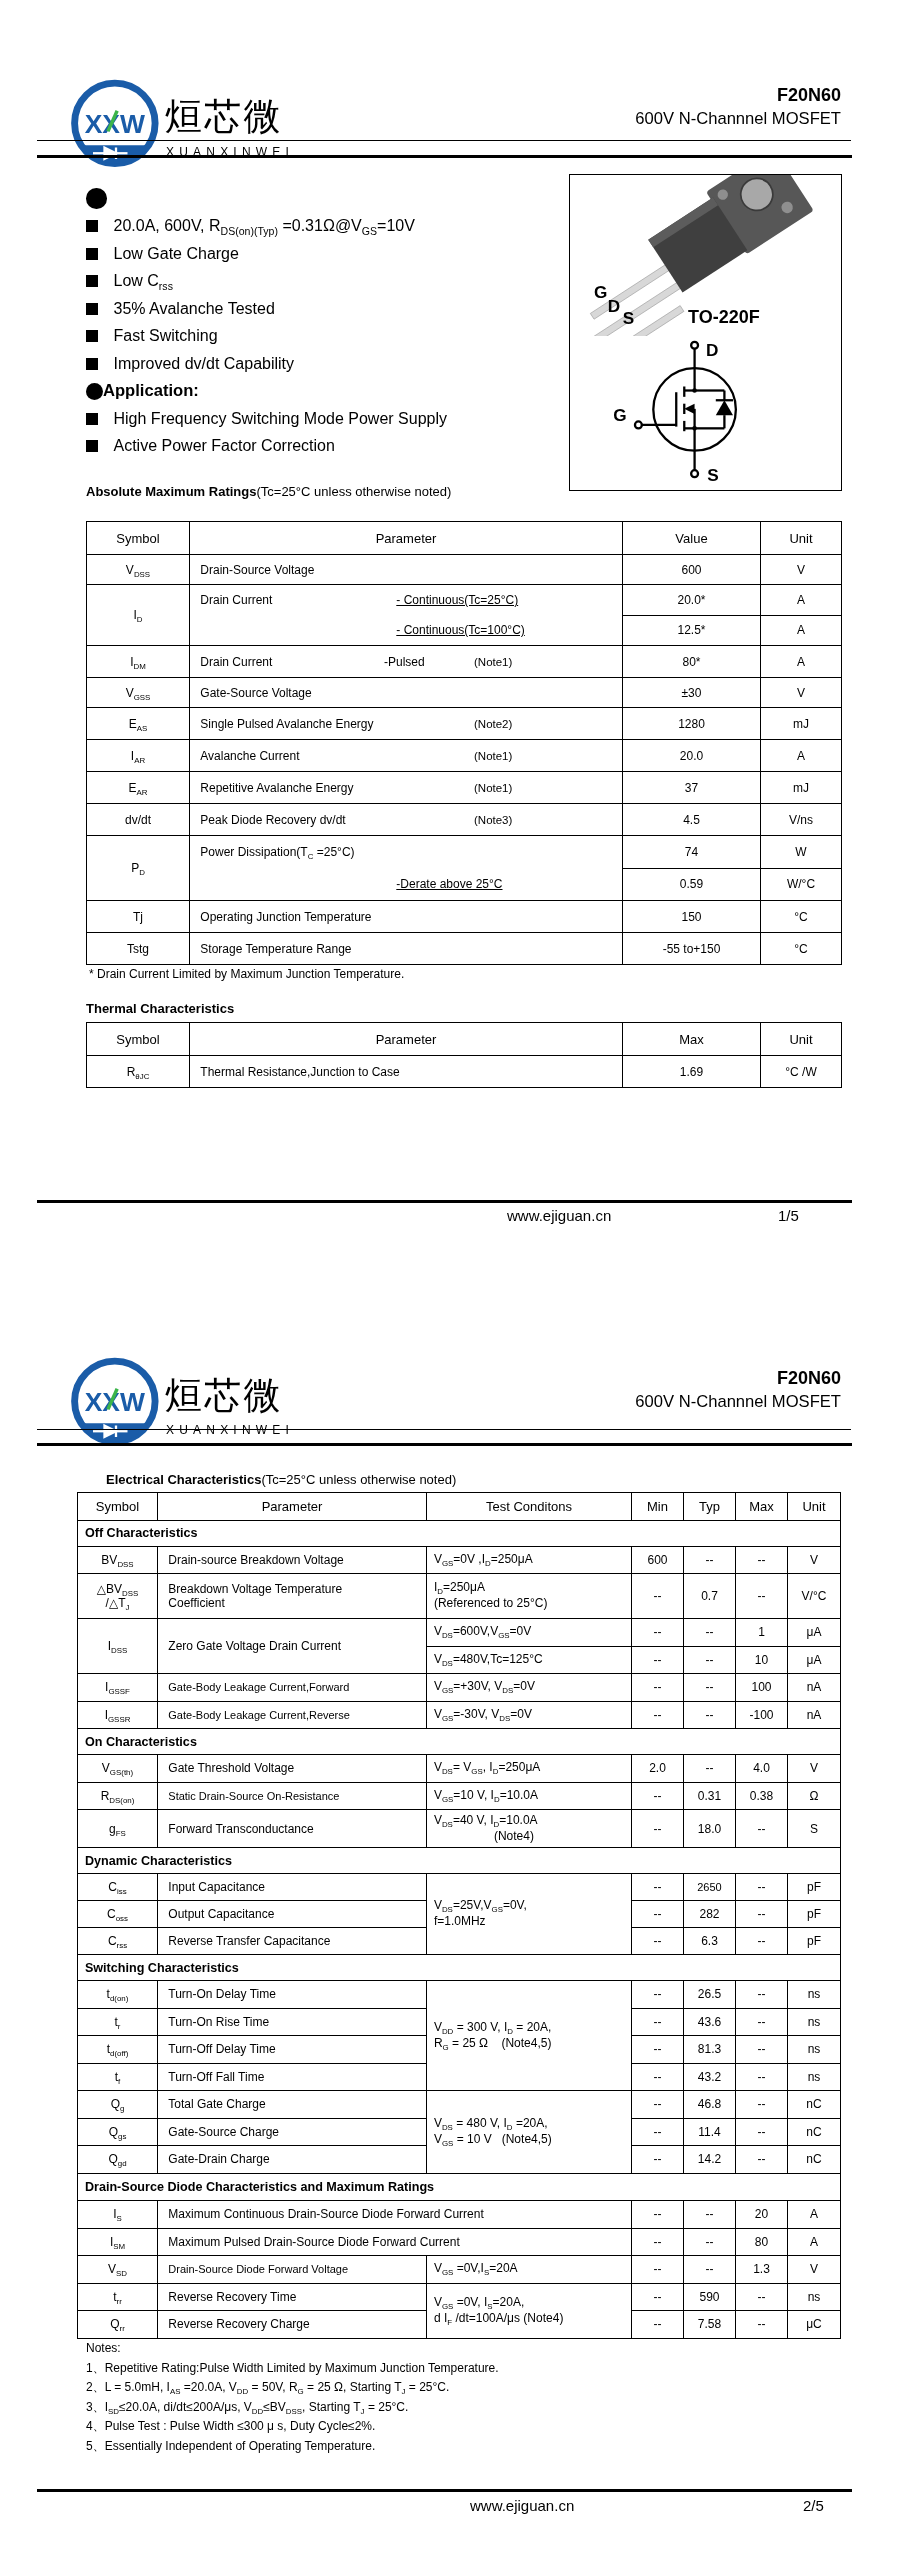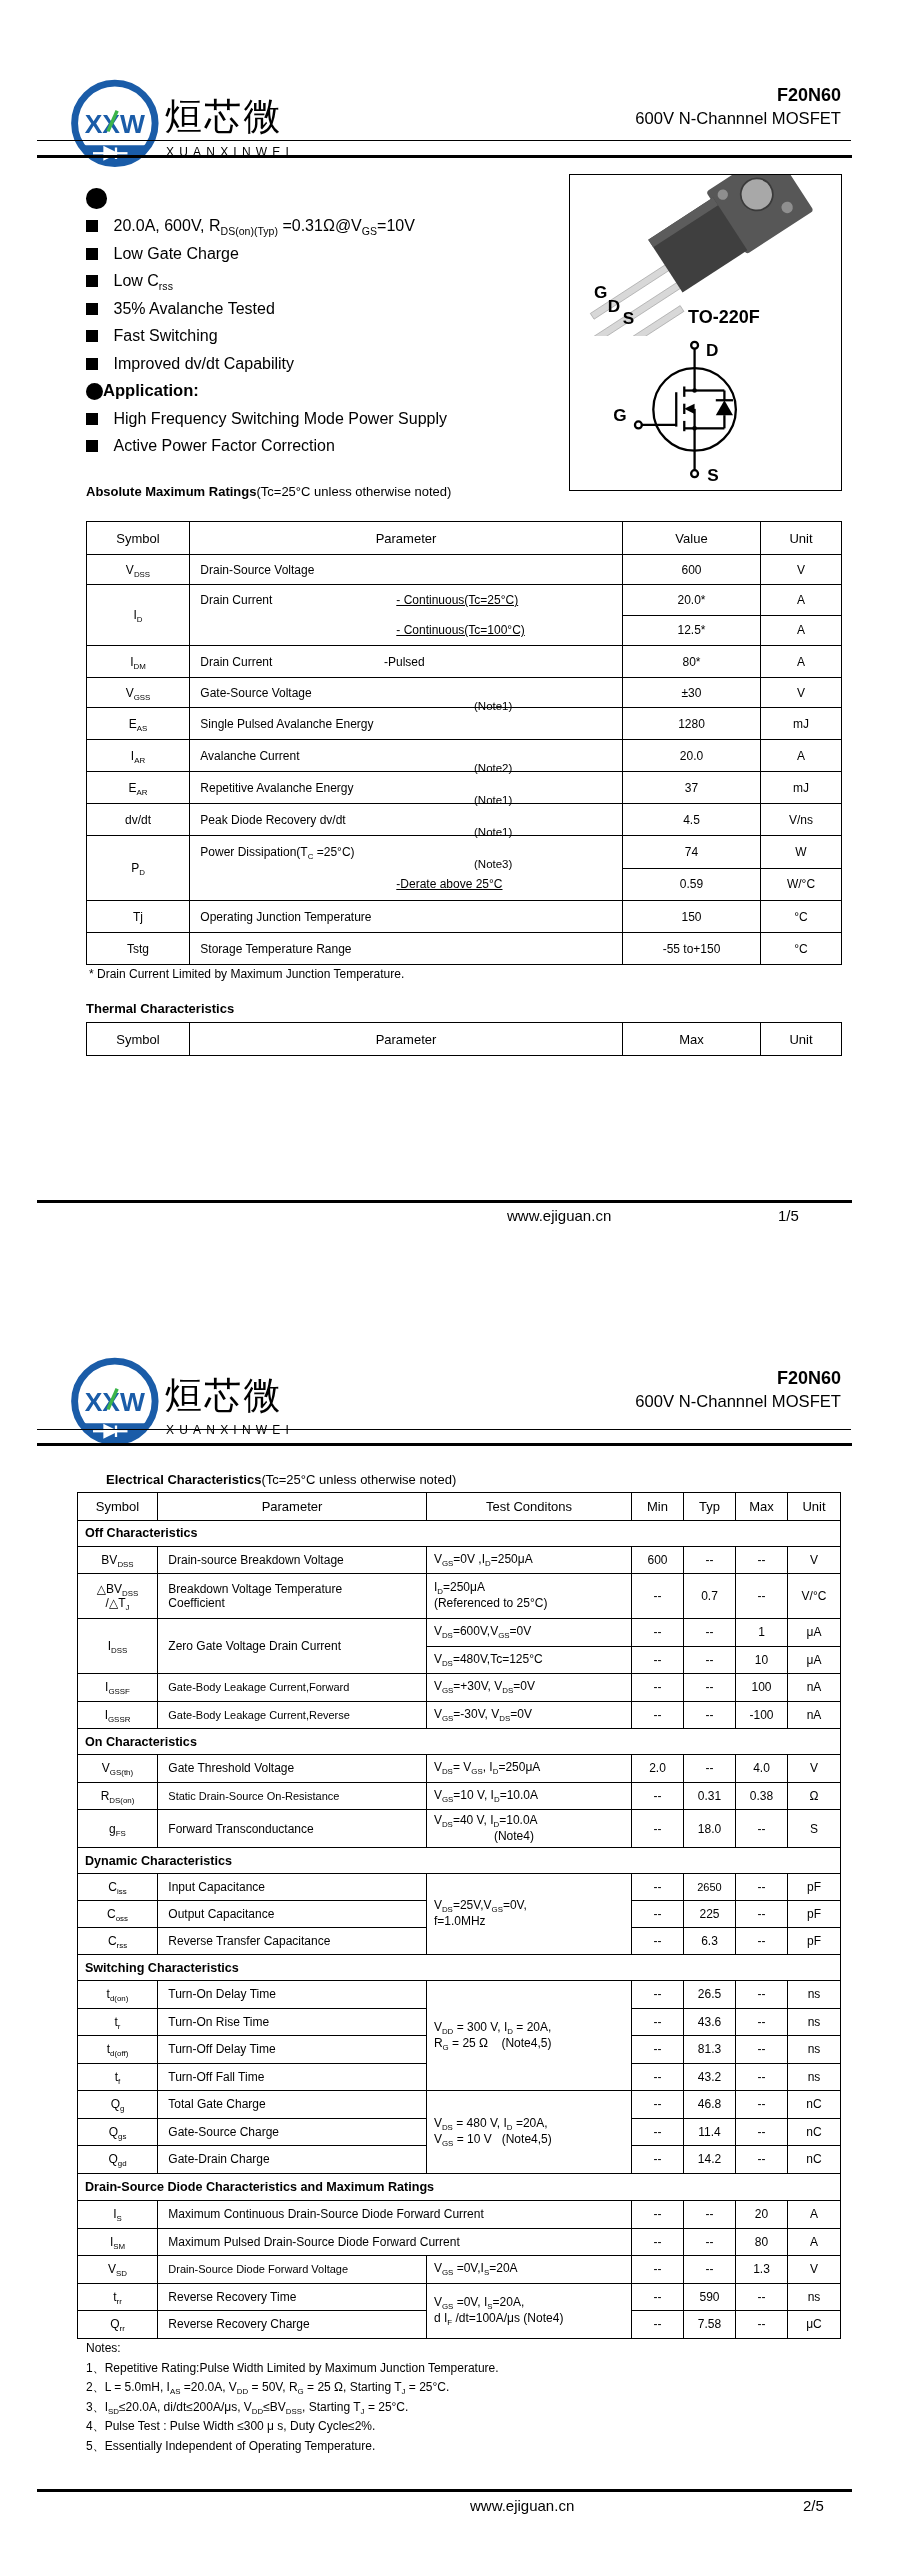--- a/index.html
+++ b/index.html
@@ -30,21 +30,21 @@
   table{border-collapse:collapse;table-layout:fixed;border:1.7px solid #000;background:#fff;}
   td{border:1.1px solid #000;padding:0 3.4px;font-size:12px;text-align:center;vertical-align:middle;}
   td.hd{font-size:13px;}
   td.param{text-align:left;padding-left:10.3px;position:relative;}
   td.test{text-align:left;padding-left:6.9px;line-height:1.3;}
   td.sechdr{text-align:left;font-weight:bold;font-size:12.6px;padding-left:6.9px;}
   .pline{position:relative;height:30px;line-height:30px;}
   .pline2{position:relative;height:32px;line-height:32px;}
   .at2{position:absolute;left:196px;top:0;text-decoration:underline;}
   .p2-abs{position:absolute;left:194px;top:50%;transform:translateY(-50%);}
-  .note-abs{position:absolute;left:284px;top:50%;transform:translateY(-50%);font-size:11.5px;margin-top:44px;}
+  .note-abs{position:absolute;left:284px;top:50%;transform:translateY(-50%);font-size:11.5px;}
   tr.h58{height:33px;} tr.h53{height:30px;} tr.h55{height:32px;} tr.h56{height:32px;}
   tr.h45{height:26px;} tr.h48{height:27.5px;} tr.h47{height:27px;} tr.h78{height:45px;} tr.h66{height:38px;}
   .fnote{font-size:12px;}
   .notes-item{font-size:12px;line-height:19.5px;}
   .foot-site{font-size:15px;}
   .foot-page{font-size:15px;}
 </style>
 </head>
 <body>
 
@@ -278,20 +278,26 @@
         <col style="width:138px">
         <col style="width:81px">
       </colgroup>
     <tbody>
         <tr class="h58">
       <td class="hd">Symbol</td>
       <td class="hd">Parameter</td>
       <td class="hd">Max</td>
       <td class="hd">Unit</td>
     </tr>
+    <tr class="h55">
+      <td>R<sub>θJC</sub></td>
+      <td class="param">Thermal Resistance,Junction to Case</td>
+      <td>1.69</td>
+      <td>°C /W</td>
+    </tr>
   </tbody>
     </table>
 
   <div class="rule" style="left:37px;top:1200px;width:815px;height:2.9px;"></div>
   <div class="abs foot-site" style="left:507px;top:1207px;">www.ejiguan.cn</div>
   <div class="abs foot-page" style="left:778px;top:1207px;">1/5</div>
 
   <div class="abs" style="left:70px;top:1353px;width:92px;height:99px;">
     <svg width="92" height="99" viewBox="0 0 160 172">
       <circle cx="78" cy="84" r="70" fill="#ffffff" stroke="#1a5ca8" stroke-width="12"></circle>
@@ -430,21 +436,21 @@
       <td rowspan="3" class="test">V<sub>DS</sub>=25V,V<sub>GS</sub>=0V,<br>f=1.0MHz</td>
       <td>--</td>
       <td style="font-size:11px;">2650</td>
       <td>--</td>
       <td>pF</td>
     </tr>
     <tr class="h47">
       <td>C<sub>oss</sub></td>
       <td class="param">Output Capacitance</td>
       <td>--</td>
-      <td>225</td>
+      <td>282</td>
       <td>--</td>
       <td>pF</td>
     </tr>
     <tr class="h47">
       <td>C<sub>rss</sub></td>
       <td class="param">Reverse Transfer Capacitance</td>
       <td>--</td>
       <td>6.3</td>
       <td>--</td>
       <td>pF</td>

